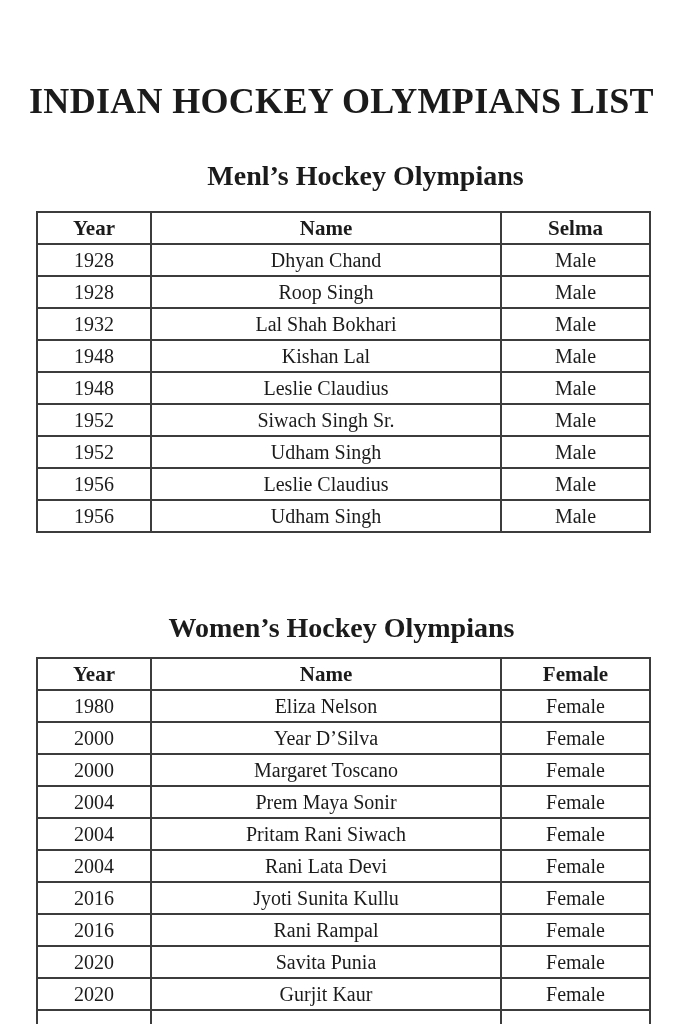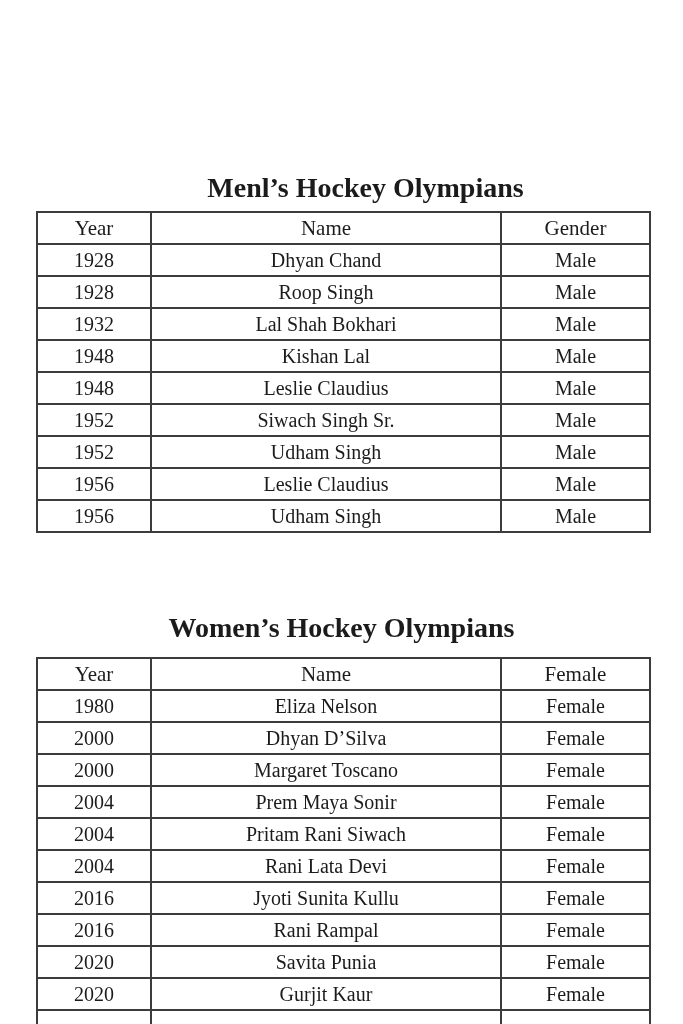--- a/index.html
+++ b/index.html
@@ -29,21 +29,21 @@
   }
   .section-title {
     position: absolute;
     left: 0;
     right: 0;
     text-align: center;
     font-size: 28px;
     font-weight: bold;
     white-space: nowrap;
   }
-  #section-title-0 { top: 172px; padding-left: 48px; }
+  #section-title-0 { top: 160px; padding-left: 48px; }
   #section-title-1 { top: 612px; }
 
   table.olympians {
     position: absolute;
     left: 36px;
     width: 613px;
     border-collapse: collapse;
     table-layout: fixed;
     background: #ffffff;
   }
@@ -55,45 +55,46 @@
     border: 2px solid #3c3c3c;
     text-align: center;
     vertical-align: middle;
     padding: 0;
     height: 30px;
     font-size: 20px;
     overflow: hidden;
     white-space: nowrap;
   }
   table.olympians th {
-    font-weight: normal;
+    font-weight: bold;
     font-size: 21px;
   }
   table.olympians { border: 2px solid #2e2e2e; }
   tr.truncated td { height: 30px; }
 </style>
 </head>
 <body>
 
 <div class="page">
 
+  <div class="main-title">INDIAN HOCKEY OLYMPIANS LIST</div>
 
   <div class="section-title" id="section-title-0">Menl’s Hockey Olympians</div>
 
   <table class="olympians" id="table-0">
     <colgroup>
       <col style="width:114px">
       <col style="width:350px">
       <col style="width:149px">
     </colgroup>
     <thead>
         <tr>
           <th>Year</th>
           <th>Name</th>
-          <th>Gender</th>
+          <th>Selma</th>
         </tr>
       </thead>
     <tbody>
         <tr>
           <td>1928</td>
           <td>Dhyan Chand</td>
           <td>Male</td>
         </tr>
         <tr>
           <td>1928</td>
@@ -154,21 +155,21 @@
         </tr>
       </thead>
     <tbody>
         <tr>
           <td>1980</td>
           <td>Eliza Nelson</td>
           <td>Female</td>
         </tr>
         <tr>
           <td>2000</td>
-          <td>Dhyan D’Silva</td>
+          <td>Year D’Silva</td>
           <td>Female</td>
         </tr>
         <tr>
           <td>2000</td>
           <td>Margaret Toscano</td>
           <td>Female</td>
         </tr>
         <tr>
           <td>2004</td>
           <td>Prem Maya Sonir</td>

